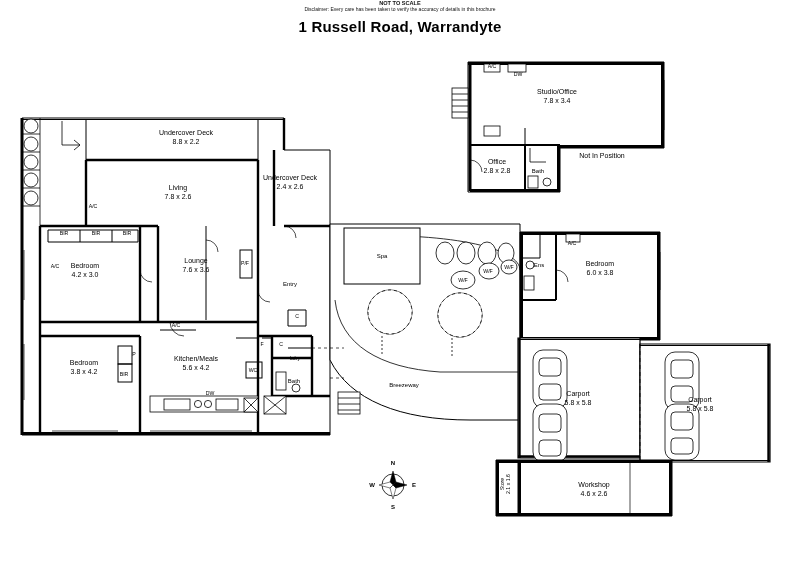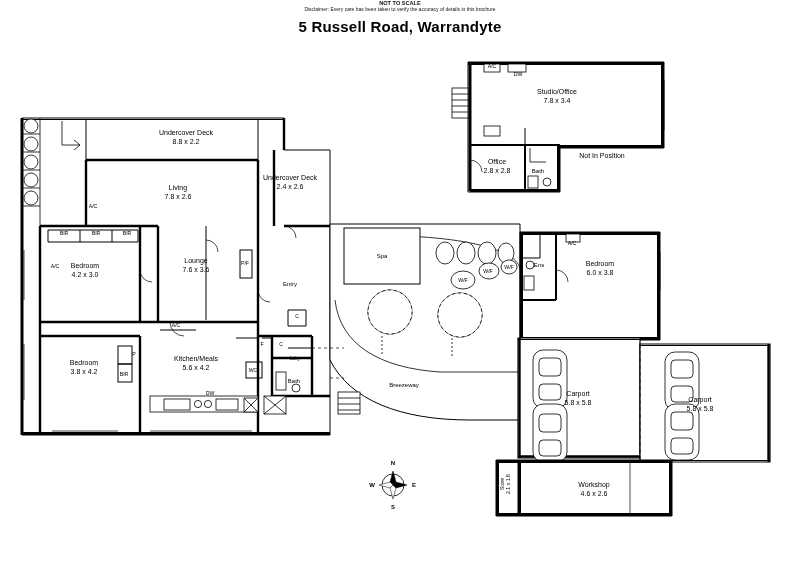--- a/index.html
+++ b/index.html
@@ -67,21 +67,21 @@
   .comp-lbl {
     position: absolute;
     font-size: 6px;
     font-weight: bold;
     transform: translate(-50%, -50%);
   }
 </style>
 </head>
 <body>
 
-<div id="title">5 Russell Road, Warrandyte</div>
+<div id="title">1 Russell Road, Warrandyte</div>
 
 <svg id="plan" viewBox="0 0 800 566" xmlns="http://www.w3.org/2000/svg">
   <g fill="none" stroke="#000">
 
     <g>
       <path d="M22 118 L284 118 L284 150 L330 150 L330 224 L330 435 L22 435 Z" fill="#ffffff" stroke="#000" stroke-width="1"></path>
 
       <path d="M22 118 L22 435" stroke="#000" stroke-width="3"></path>
       <path d="M22 433.5 L330 433.5" stroke="#000" stroke-width="3"></path>
       <path d="M22 119.5 L284 119.5" stroke="#000" stroke-width="1.2"></path>

